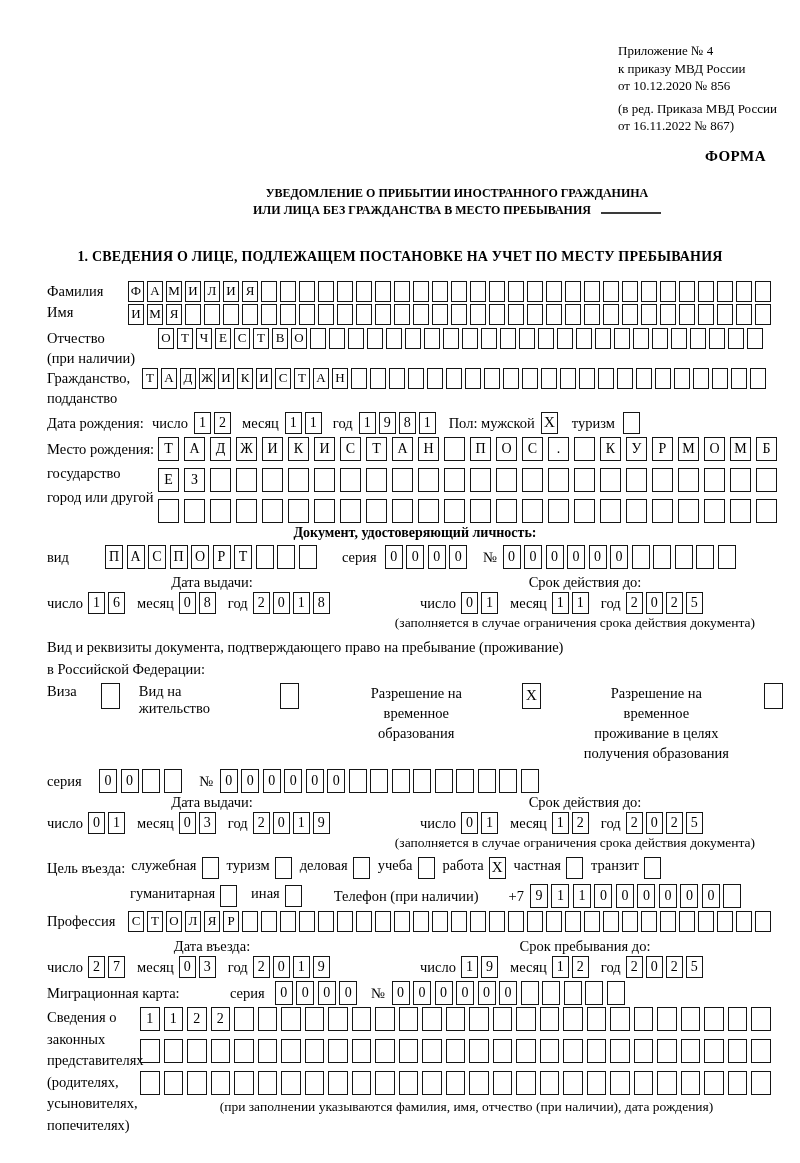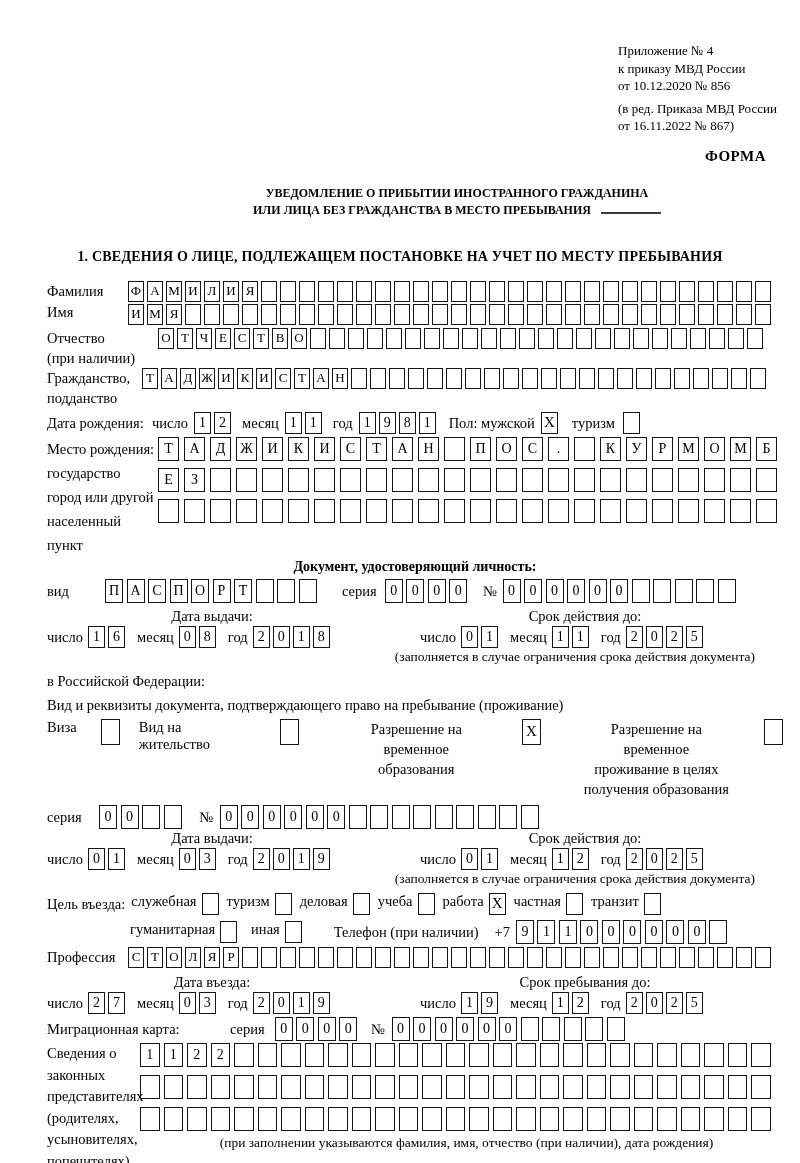--- a/index.html
+++ b/index.html
@@ -254,21 +254,20 @@
       <span class="cbox small">X</span>
       <span style="margin-left:14px;margin-right:8px;">туризм</span>
       <span class="cbox small"></span>
     </div>
 
     <div class="row" style="margin-bottom:2px;">
       <div class="lblcol" style="width:111px;">
         <div style="line-height:24px;">Место рождения:</div>
         <div style="line-height:24px;">государство</div>
         <div style="line-height:24px;">город или другой</div>
-        <div style="line-height:24px;">населенный пункт</div>
       </div>
       <div>
         <div class="cells bg" style="margin-bottom:7px;">
             <span class="cell">Т</span>
             <span class="cell">А</span>
             <span class="cell">Д</span>
             <span class="cell">Ж</span>
             <span class="cell">И</span>
             <span class="cell">К</span>
             <span class="cell">И</span>
@@ -429,22 +428,22 @@
               <span class="cell">2</span>
               <span class="cell">0</span>
               <span class="cell">2</span>
               <span class="cell">5</span>
             </span>
         </div>
       </div>
     </div>
     <div class="note" style="margin-bottom:5px;">(заполняется в случае ограничения срока действия документа)</div>
 
+    <div style="line-height:22px;">Вид и реквизиты документа, подтверждающего право на пребывание (проживание)</div>
     <div style="line-height:22px;margin-bottom:2px;">в Российской Федерации:</div>
-    <div style="line-height:22px;">Вид и реквизиты документа, подтверждающего право на пребывание (проживание)</div>
 
     <div class="ckgrid">
       <span style="margin-right:5px;">Виза</span>
       <span class="cbox"></span>
       <span style="margin-right:10px;">Вид на жительство</span>
       <span class="cbox"></span>
       <span class="cklbl" style="margin-left:22px;margin-right:10px;">
         <div>Разрешение на временное</div>
         <div>образования</div>
       </span>
@@ -571,21 +570,21 @@
 
     <div class="purpose-row" style="margin-left:83px;margin-bottom:3px;">
       <span class="opt">
           <span class="t">гуманитарная</span>
           <span class="cbox small"></span>
         </span>
       <span class="opt" style="margin-left:6px;">
           <span class="t">иная</span>
           <span class="cbox small"></span>
         </span>
-      <span style="margin-left:24px;margin-right:16px;">Телефон (при наличии)</span>
+      <span style="margin-left:24px;margin-right:30px;">Телефон (при наличии)</span>
       <span style="margin-right:6px;">+7</span>
       <span class="cells md">
           <span class="cell">9</span>
           <span class="cell">1</span>
           <span class="cell">1</span>
           <span class="cell">0</span>
           <span class="cell">0</span>
           <span class="cell">0</span>
           <span class="cell">0</span>
           <span class="cell">0</span>

